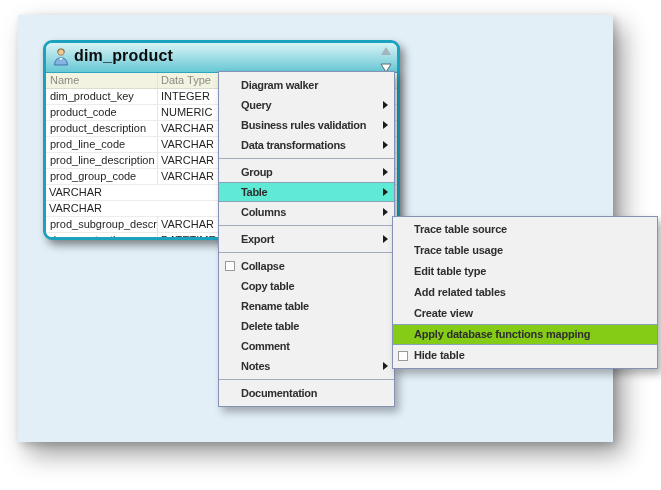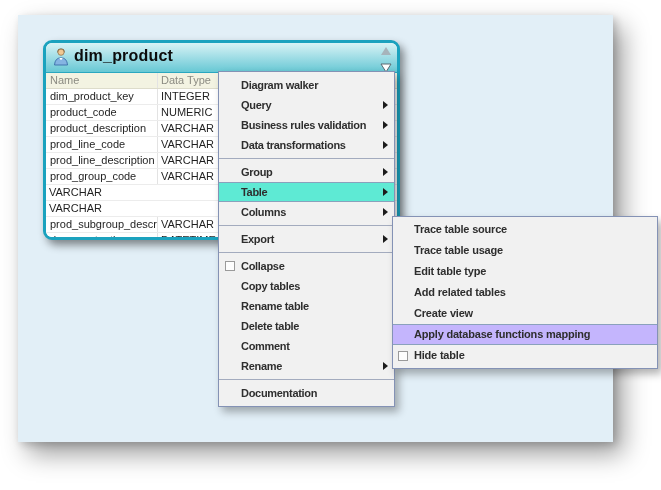--- a/index.html
+++ b/index.html
@@ -151,32 +151,32 @@
       <div class="menu-item"><span>Business rules validation</span><span class="sub-arrow"></span></div>
       <div class="menu-item"><span>Data transformations</span><span class="sub-arrow"></span></div>
       <div class="menu-sep"></div>
       <div class="menu-item"><span>Group</span><span class="sub-arrow"></span></div>
       <div class="menu-item highlighted" style="background: #5eead4;"><span>Table</span><span class="sub-arrow"></span></div>
       <div class="menu-item"><span>Columns</span><span class="sub-arrow"></span></div>
       <div class="menu-sep"></div>
       <div class="menu-item"><span>Export</span><span class="sub-arrow"></span></div>
       <div class="menu-sep"></div>
       <div class="menu-item"><span class="checkbox"></span><span>Collapse</span></div>
-      <div class="menu-item"><span>Copy tables</span></div>
+      <div class="menu-item"><span>Copy table</span></div>
       <div class="menu-item"><span>Rename table</span></div>
       <div class="menu-item"><span>Delete table</span></div>
       <div class="menu-item"><span>Comment</span></div>
-      <div class="menu-item"><span>Rename</span><span class="sub-arrow"></span></div>
+      <div class="menu-item"><span>Notes</span><span class="sub-arrow"></span></div>
       <div class="menu-sep"></div>
       <div class="menu-item"><span>Documentation</span></div>
     </div>
 
   <div class="menu" id="table-submenu" style="background: rgb(241, 241, 241); border-color: rgb(132, 146, 181);">
       <div class="menu-item"><span>Trace table source</span></div>
       <div class="menu-item"><span>Trace table usage</span></div>
       <div class="menu-item"><span>Edit table type</span></div>
       <div class="menu-item"><span>Add related tables</span></div>
       <div class="menu-item"><span>Create view</span></div>
-      <div class="menu-item highlighted" style="background: #c4b5fd;"><span>Apply database functions mapping</span></div>
+      <div class="menu-item highlighted" style="background: #84cc16;"><span>Apply database functions mapping</span></div>
       <div class="menu-item"><span class="checkbox"></span><span>Hide table</span></div>
     </div>
 
 </div>
 
 </body></html>

